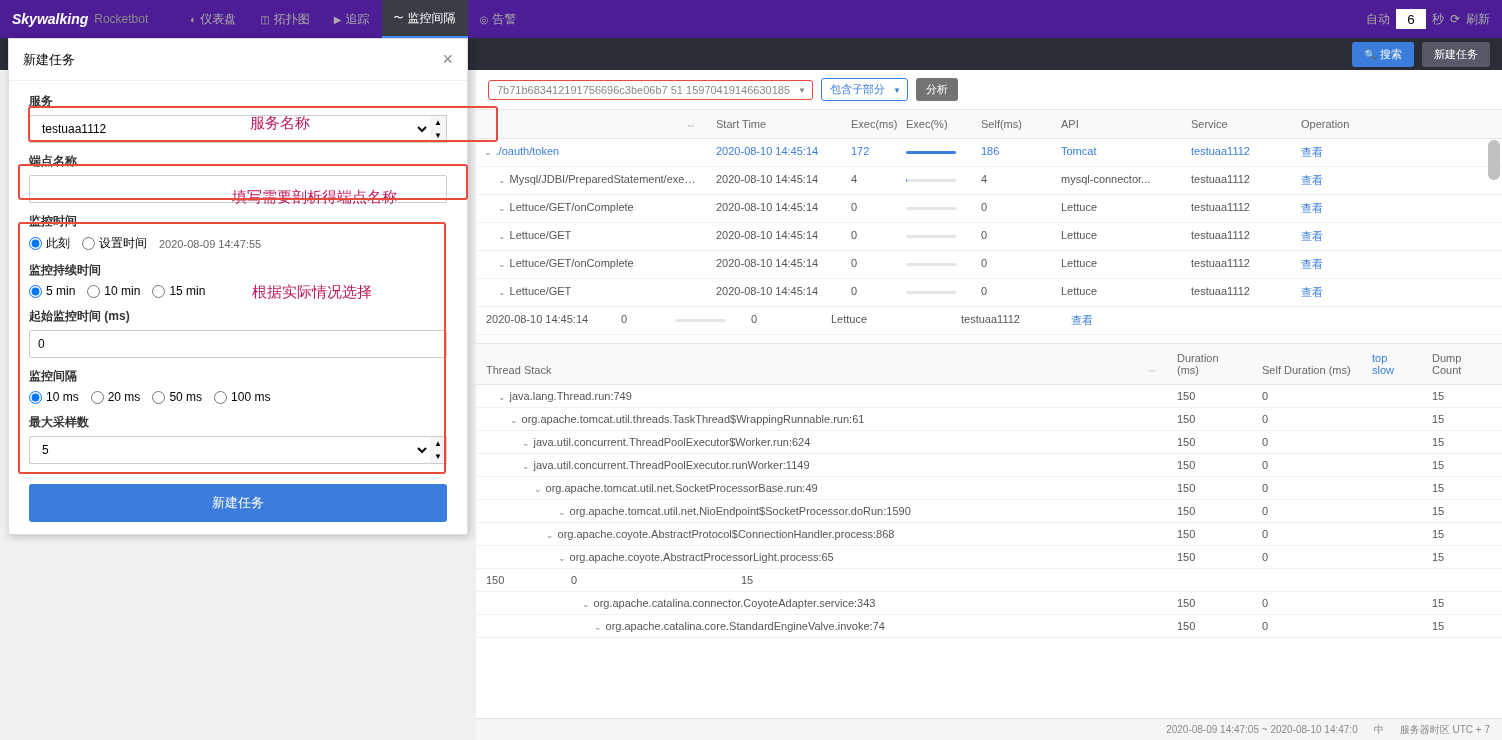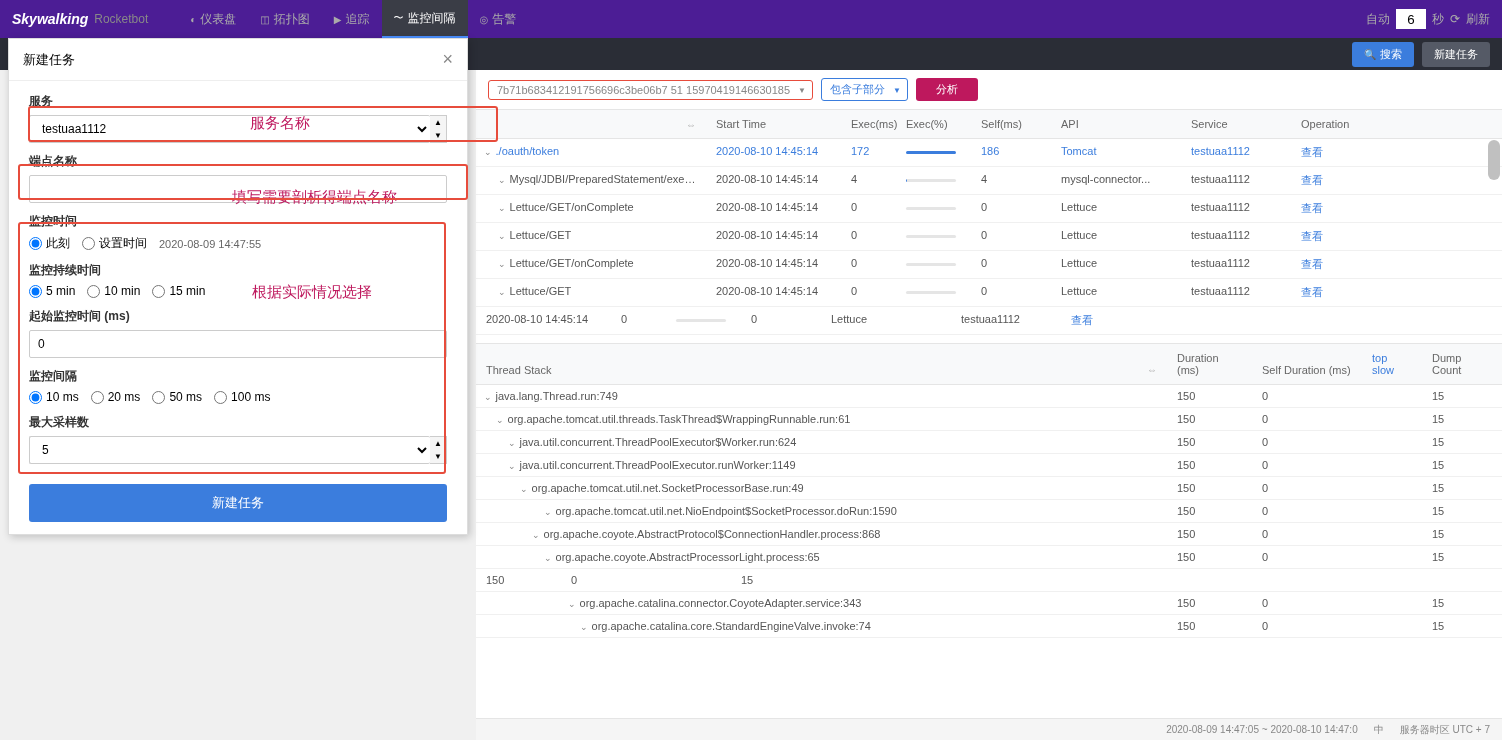--- a/index.html
+++ b/index.html
@@ -31,21 +31,21 @@
     .radio-item { display: flex; align-items: center; gap: 4px; font-size: 12px; }
     .radio-item input { cursor: pointer; }
     .time-text { font-size: 11px; color: #666; }
     .annotation { position: absolute; color: #be185d; font-size: 15px; font-weight: 500; pointer-events: none; z-index: 101; }
     .btn-create { width: 100%; background: #3b7ddd; color: #fff; border: none; padding: 10px; border-radius: 3px; cursor: pointer; font-size: 13px; margin-top: 10px; }
     .main-area { margin-left: 476px; flex: 1; display: flex; flex-direction: column; background: #fff; height: 100%; overflow: hidden; }
     .filter-bar { padding: 8px 12px; display: flex; gap: 8px; align-items: center; }
     .filter-select { border: 1px solid #3b7ddd; border-radius: 3px; padding: 3px 22px 3px 8px; color: #3b7ddd; font-size: 11px; position: relative; cursor: pointer; }
     .filter-select.red-border { border-color: #e74c3c; color: #888; }
     .chevron { position: absolute; right: 6px; top: 50%; transform: translateY(-50%); font-size: 8px; }
-    .btn-analyze { background: #be185d; color: #fff; border: none; padding: 4px 20px; border-radius: 3px; cursor: pointer; font-size: 11px; }
+    .btn-analyze { background: #737373; color: #fff; border: none; padding: 4px 10px; border-radius: 3px; cursor: pointer; font-size: 11px; }
     .trace-table { flex: 0 0 auto; }
     .table-header { display: flex; background: #f8f9fa; border-top: 1px solid #e5e5e5; border-bottom: 1px solid #e5e5e5; font-size: 11px; color: #666; }
     .th { padding: 8px 10px; font-weight: normal; }
     .table-body { }
     .table-row { display: flex; border-bottom: 1px solid #f0f0f0; font-size: 11px; color: #555; }
     .table-row.highlight { color: #3b7ddd; }
     .td { padding: 6px 10px; overflow: hidden; text-overflow: ellipsis; white-space: nowrap; }
     .col-name { width: 230px; }
     .col-time { width: 135px; }
     .col-exec-ms { width: 55px; }
@@ -59,21 +59,21 @@
     .op-link { color: #3b7ddd; cursor: pointer; }
     .resize-icon { font-size: 10px; color: #aaa; cursor: pointer; }
     .thread-section { flex: 1; overflow: auto; margin-top: 8px; }
     .thread-header { display: flex; background: #f8f9fa; border-top: 1px solid #e5e5e5; border-bottom: 1px solid #e5e5e5; font-size: 11px; color: #666; align-items: flex-end; }
     .th-stack { flex: 1; padding: 8px 10px; }
     .th-dur { width: 85px; padding: 8px 10px; }
     .th-self { width: 110px; padding: 8px 10px; }
     .th-top { width: 60px; padding: 8px 10px; color: #3b7ddd; cursor: pointer; }
     .th-dump { width: 80px; padding: 8px 10px; }
     .thread-row { display: flex; border-bottom: 1px solid #f0f0f0; font-size: 11px; color: #555; }
-    .td-stack { flex: 1; padding: 5px 10px; overflow: hidden; white-space: nowrap; }
+    .td-stack { flex: 1; padding: 5px 10px; overflow: hidden; white-space: nowrap; margin-left: 14px; }
     .td-dur { width: 85px; padding: 5px 10px; }
     .td-self { width: 110px; padding: 5px 10px; }
     .td-top { width: 60px; padding: 5px 10px; }
     .td-dump { width: 80px; padding: 5px 10px; }
     .tree-toggle { color: #888; margin-right: 4px; cursor: pointer; font-size: 9px; }
     .scrollbar-vert { position: absolute; right: 2px; top: 140px; width: 12px; height: 40px; background: #c0c0c0; border-radius: 6px; }
     .footer { position: absolute; bottom: 0; left: 476px; right: 0; height: 22px; background: #f5f5f5; display: flex; align-items: center; justify-content: flex-end; padding: 0 12px; font-size: 10px; color: #888; gap: 16px; border-top: 1px solid #e5e5e5; }
     .redbox-stroke { position: absolute; border: 2px solid #e74c3c; border-radius: 3px; pointer-events: none; z-index: 102; }
   </style>
 </head>

